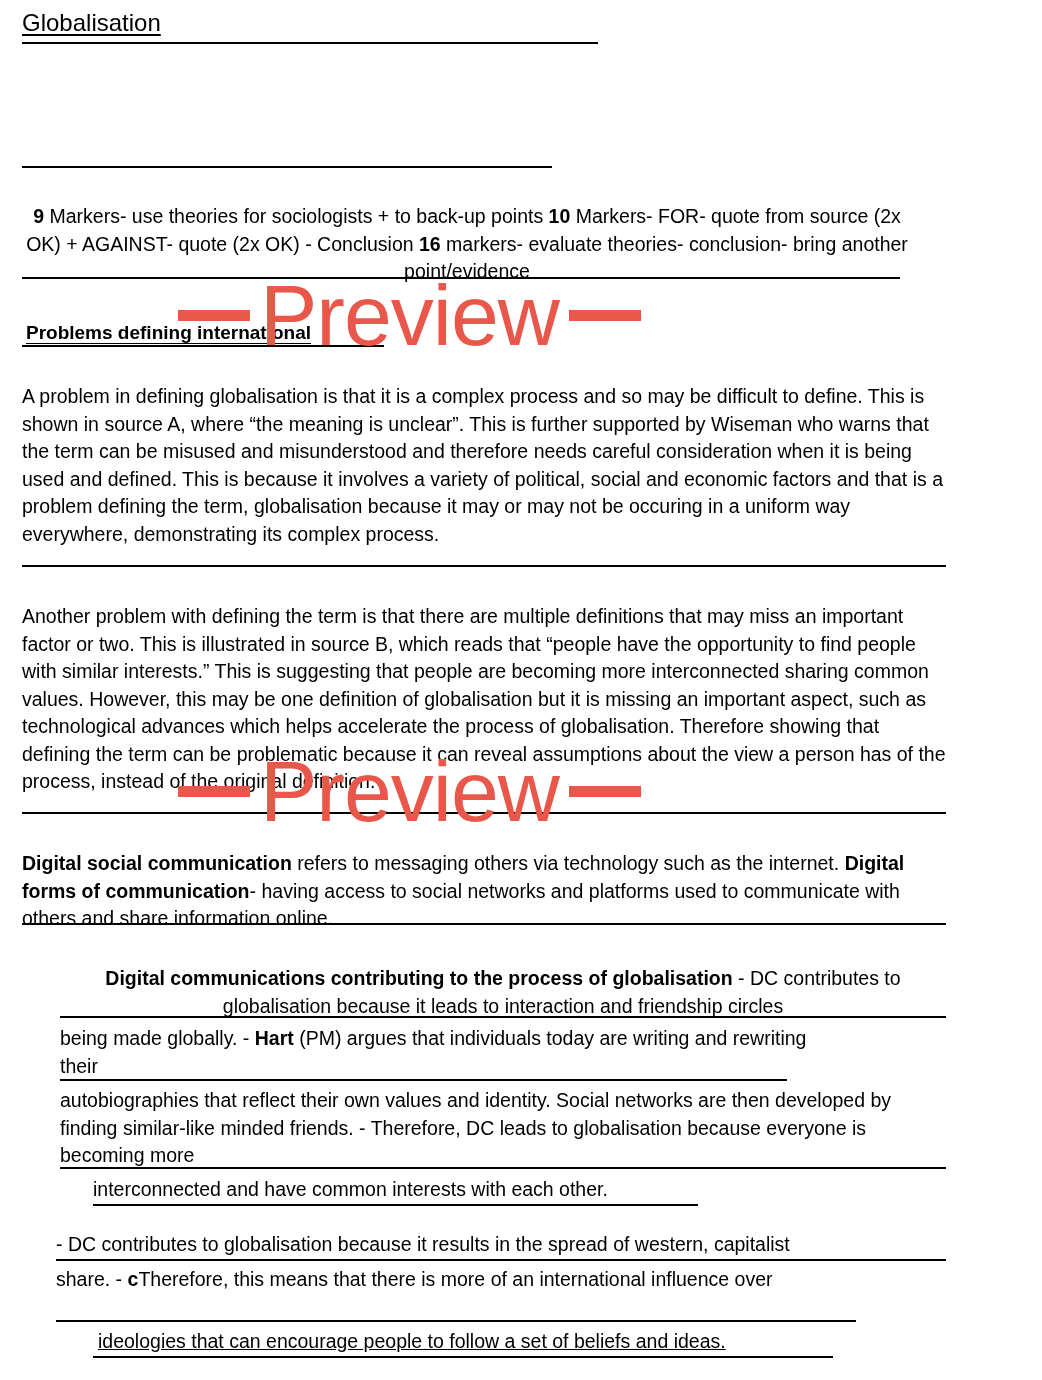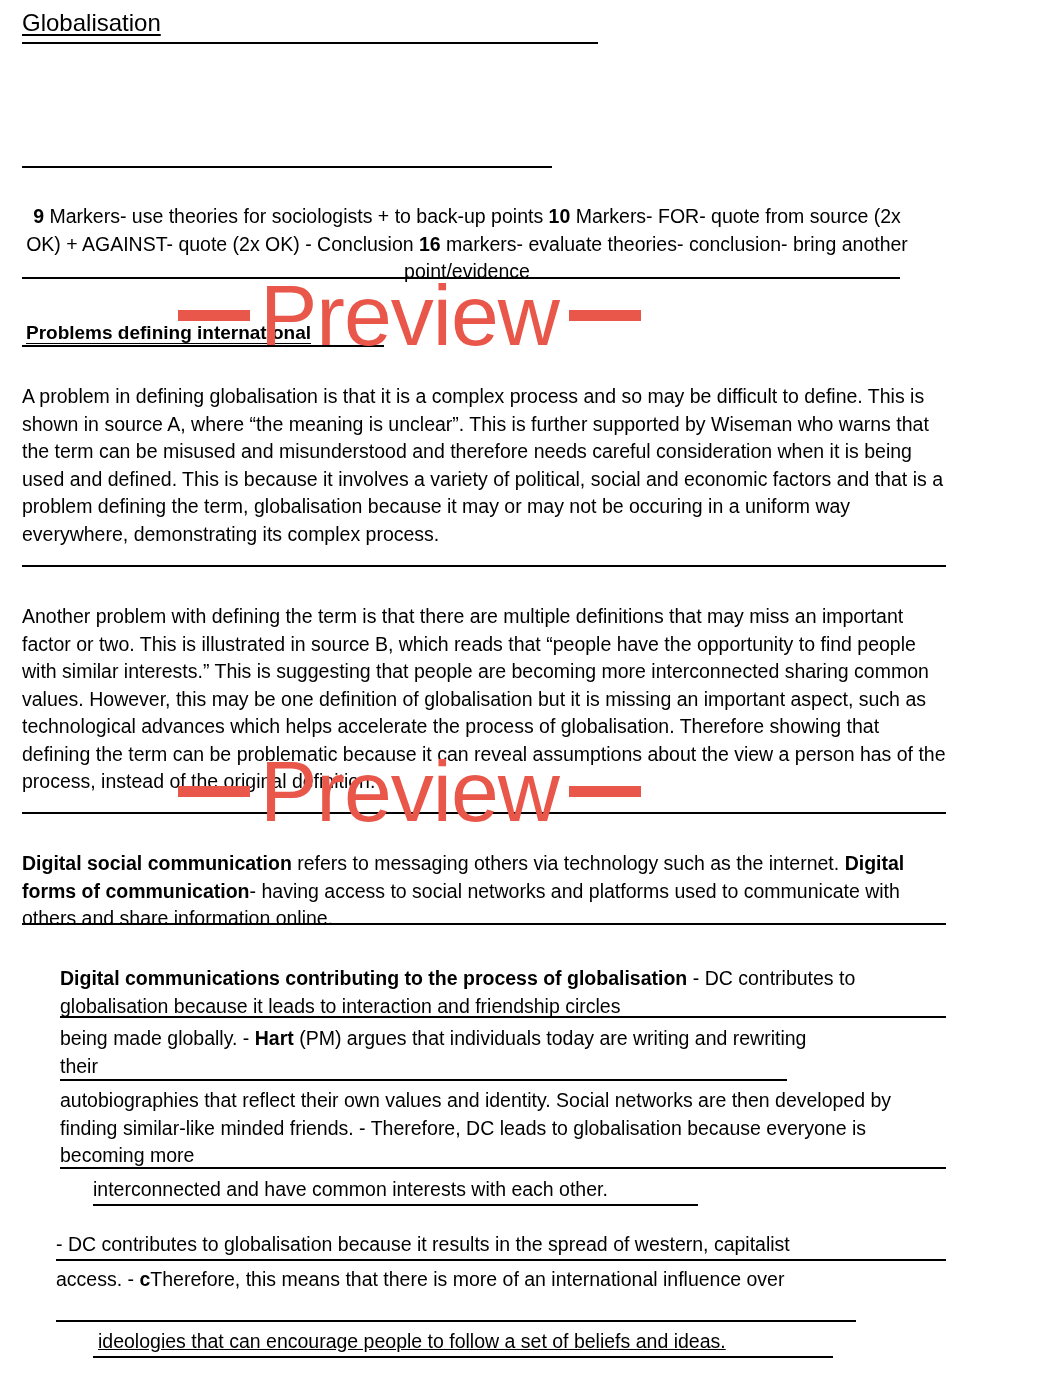--- a/index.html
+++ b/index.html
@@ -69,21 +69,21 @@
   }
   .watermark .dash {
     display: inline-block;
     width: 72px;
     height: 11px;
     background: #e8574a;
     flex: none;
   }
   .watermark .wm-text { display: inline-block; }
 
-  .center { text-align: left; }
+  .center { text-align: center; }
 </style>
 </head>
 <body>
 
 <div class="page">
 
   <div class="title" style="left:22px; top:8px;">Globalisation</div>
   <div class="rule" style="left:22px; top:42px; width:576px;"></div>
 
   <div class="rule" style="left:22px; top:166px; width:530px;"></div>
@@ -111,21 +111,21 @@
 
   <div class="block" style="left:60px; top:1087px; width:870px;">autobiographies that reflect their own values and identity. Social networks are then developed by finding similar-like minded friends. - Therefore, DC leads to globalisation because everyone is becoming more</div>
   <div class="rule" style="left:60px; top:1167px; width:886px;"></div>
 
   <div class="block" style="left:93px; top:1176px; width:800px;">interconnected and have common interests with each other.</div>
   <div class="rule" style="left:93px; top:1204px; width:605px;"></div>
 
   <div class="block" style="left:56px; top:1231px; width:900px;">- DC contributes to globalisation because it results in the spread of western, capitalist</div>
   <div class="rule" style="left:56px; top:1259px; width:890px;"></div>
 
-  <div class="block" style="left:56px; top:1266px; width:790px;"><span>access. - </span><b>c</b><span>Therefore, this means that there is more of an international influence over</span></div>
+  <div class="block" style="left:56px; top:1266px; width:790px;"><span>share. - </span><b>c</b><span>Therefore, this means that there is more of an international influence over</span></div>
   <div class="rule" style="left:56px; top:1320px; width:800px;"></div>
 
   <div class="block" style="left:98px; top:1328px; width:820px;text-decoration:underline;">ideologies that can encourage people to follow a set of beliefs and ideas.</div>
   <div class="rule" style="left:93px; top:1356px; width:740px;"></div>
 
   <div class="watermark" style="left:178px; top:272px;">
     <span class="dash"></span>
     <span class="wm-text">Preview</span>
     <span class="dash"></span>
   </div>

